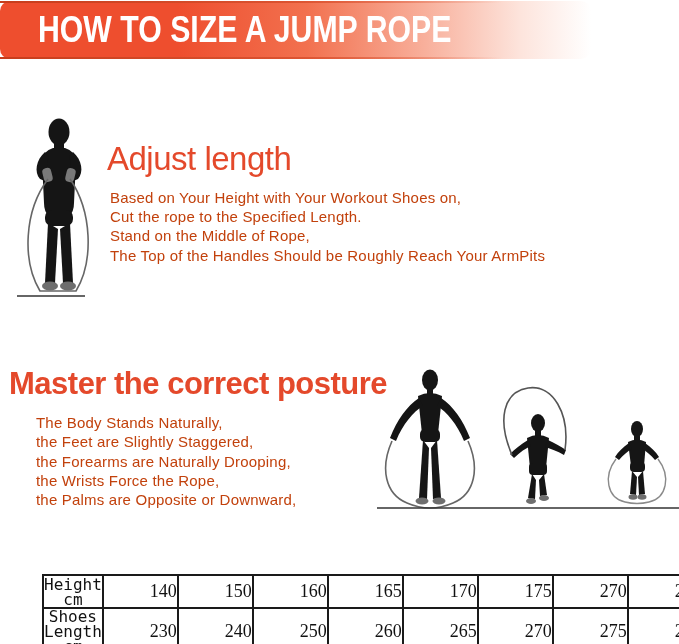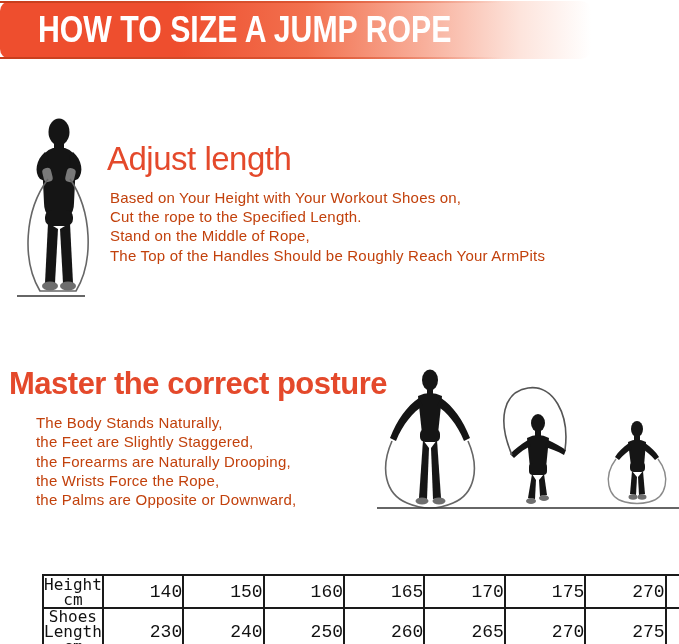--- a/index.html
+++ b/index.html
@@ -49,21 +49,21 @@
   }
   .size-table th,.size-table td{
     border:2px solid #1a1a1a;padding:0;vertical-align:middle;
     background:#ffffff;
   }
   .size-table th{
     width:104px;height:31px;font-weight:400;
     font-family:"DejaVu Sans Mono", monospace;font-size:16px;line-height:15px;color:#111111;
   }
   .size-table td{
-    width:53.6px;font-family:Liberation Mono, monospace;
+    width:53.6px;font-family:Liberation Serif, serif;
     font-size:18px;color:#111111;font-weight:400;padding-left:46px;
   }
   .th-stack span{display:block;}
 </style>
 </head>
 <body>
 
 <div class="page">
 
   <header class="banner">

